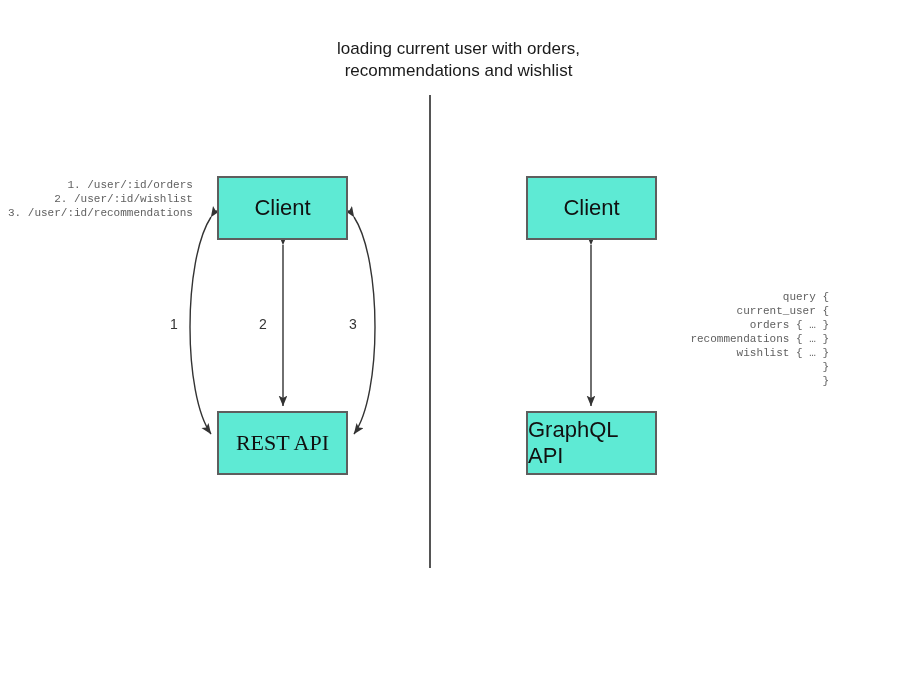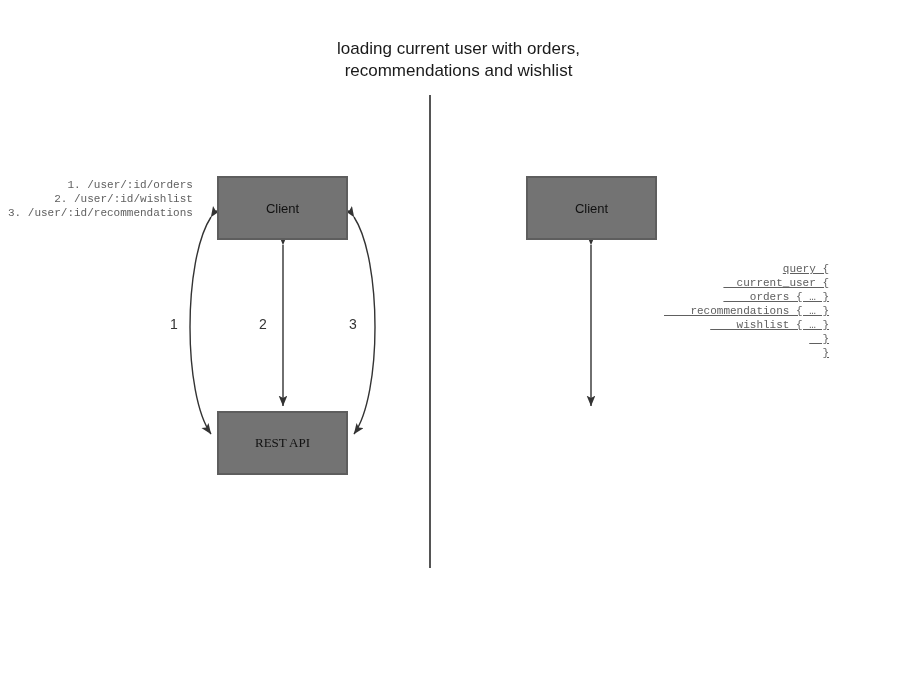--- a/index.html
+++ b/index.html
@@ -44,27 +44,27 @@
     top: 95px;
     width: 2px;
     height: 473px;
     background: #555555;
   }
 
   
   .node {
     position: absolute;
     box-sizing: border-box;
-    background: #737373;
+    background: #5eead4;
     border: 2px solid #5e5e5e;
     display: flex;
     align-items: center;
     justify-content: center;
     font-family: "Liberation Sans", sans-serif;
-    font-size: 13px;
+    font-size: 22px;
     color: #111111;
   }
   .node-client-left  { left: 217px; top: 176px; width: 131px; height: 64px; }
   .node-rest         { left: 217px; top: 411px; width: 131px; height: 64px; font-family: Liberation Serif, serif; }
   .node-client-right { left: 526px; top: 176px; width: 131px; height: 64px; }
   .node-graphql      { left: 526px; top: 411px; width: 131px; height: 64px; }
 
   
   .edges {
     position: absolute;
@@ -92,21 +92,21 @@
   .mono {
     position: absolute;
     font-family: "Liberation Mono", "DejaVu Sans Mono", monospace;
     font-size: 11px;
     line-height: 14px;
     color: #606060;
     white-space: pre;
     text-align: right;
   }
   .rest-list { left: 8px; top: 178px; }
-  .gql-query { left: 664px; top: 262px; text-decoration: underline; }
+  .gql-query { left: 664px; top: 290px; }
 </style>
 </head>
 <body>
 
 <div id="canvas">
 
   <div class="title">loading current user with orders,
 recommendations and wishlist</div>
 
   <div class="divider"></div>
@@ -140,20 +140,23 @@
   <div class="edge-label edge-label-3">3</div>
 
   <div class="mono rest-list">1. /user/:id/orders
 2. /user/:id/wishlist
 3. /user/:id/recommendations</div>
 
   <div class="node node-client-right">
     <span>Client</span>
   </div>
 
+  <div class="node node-graphql">
+    <span>GraphQL API</span>
+  </div>
 
   <div class="mono gql-query">query {
   current_user {
     orders { … }
     recommendations { … }
     wishlist { … }
   }
 }</div>
 
 </div>

